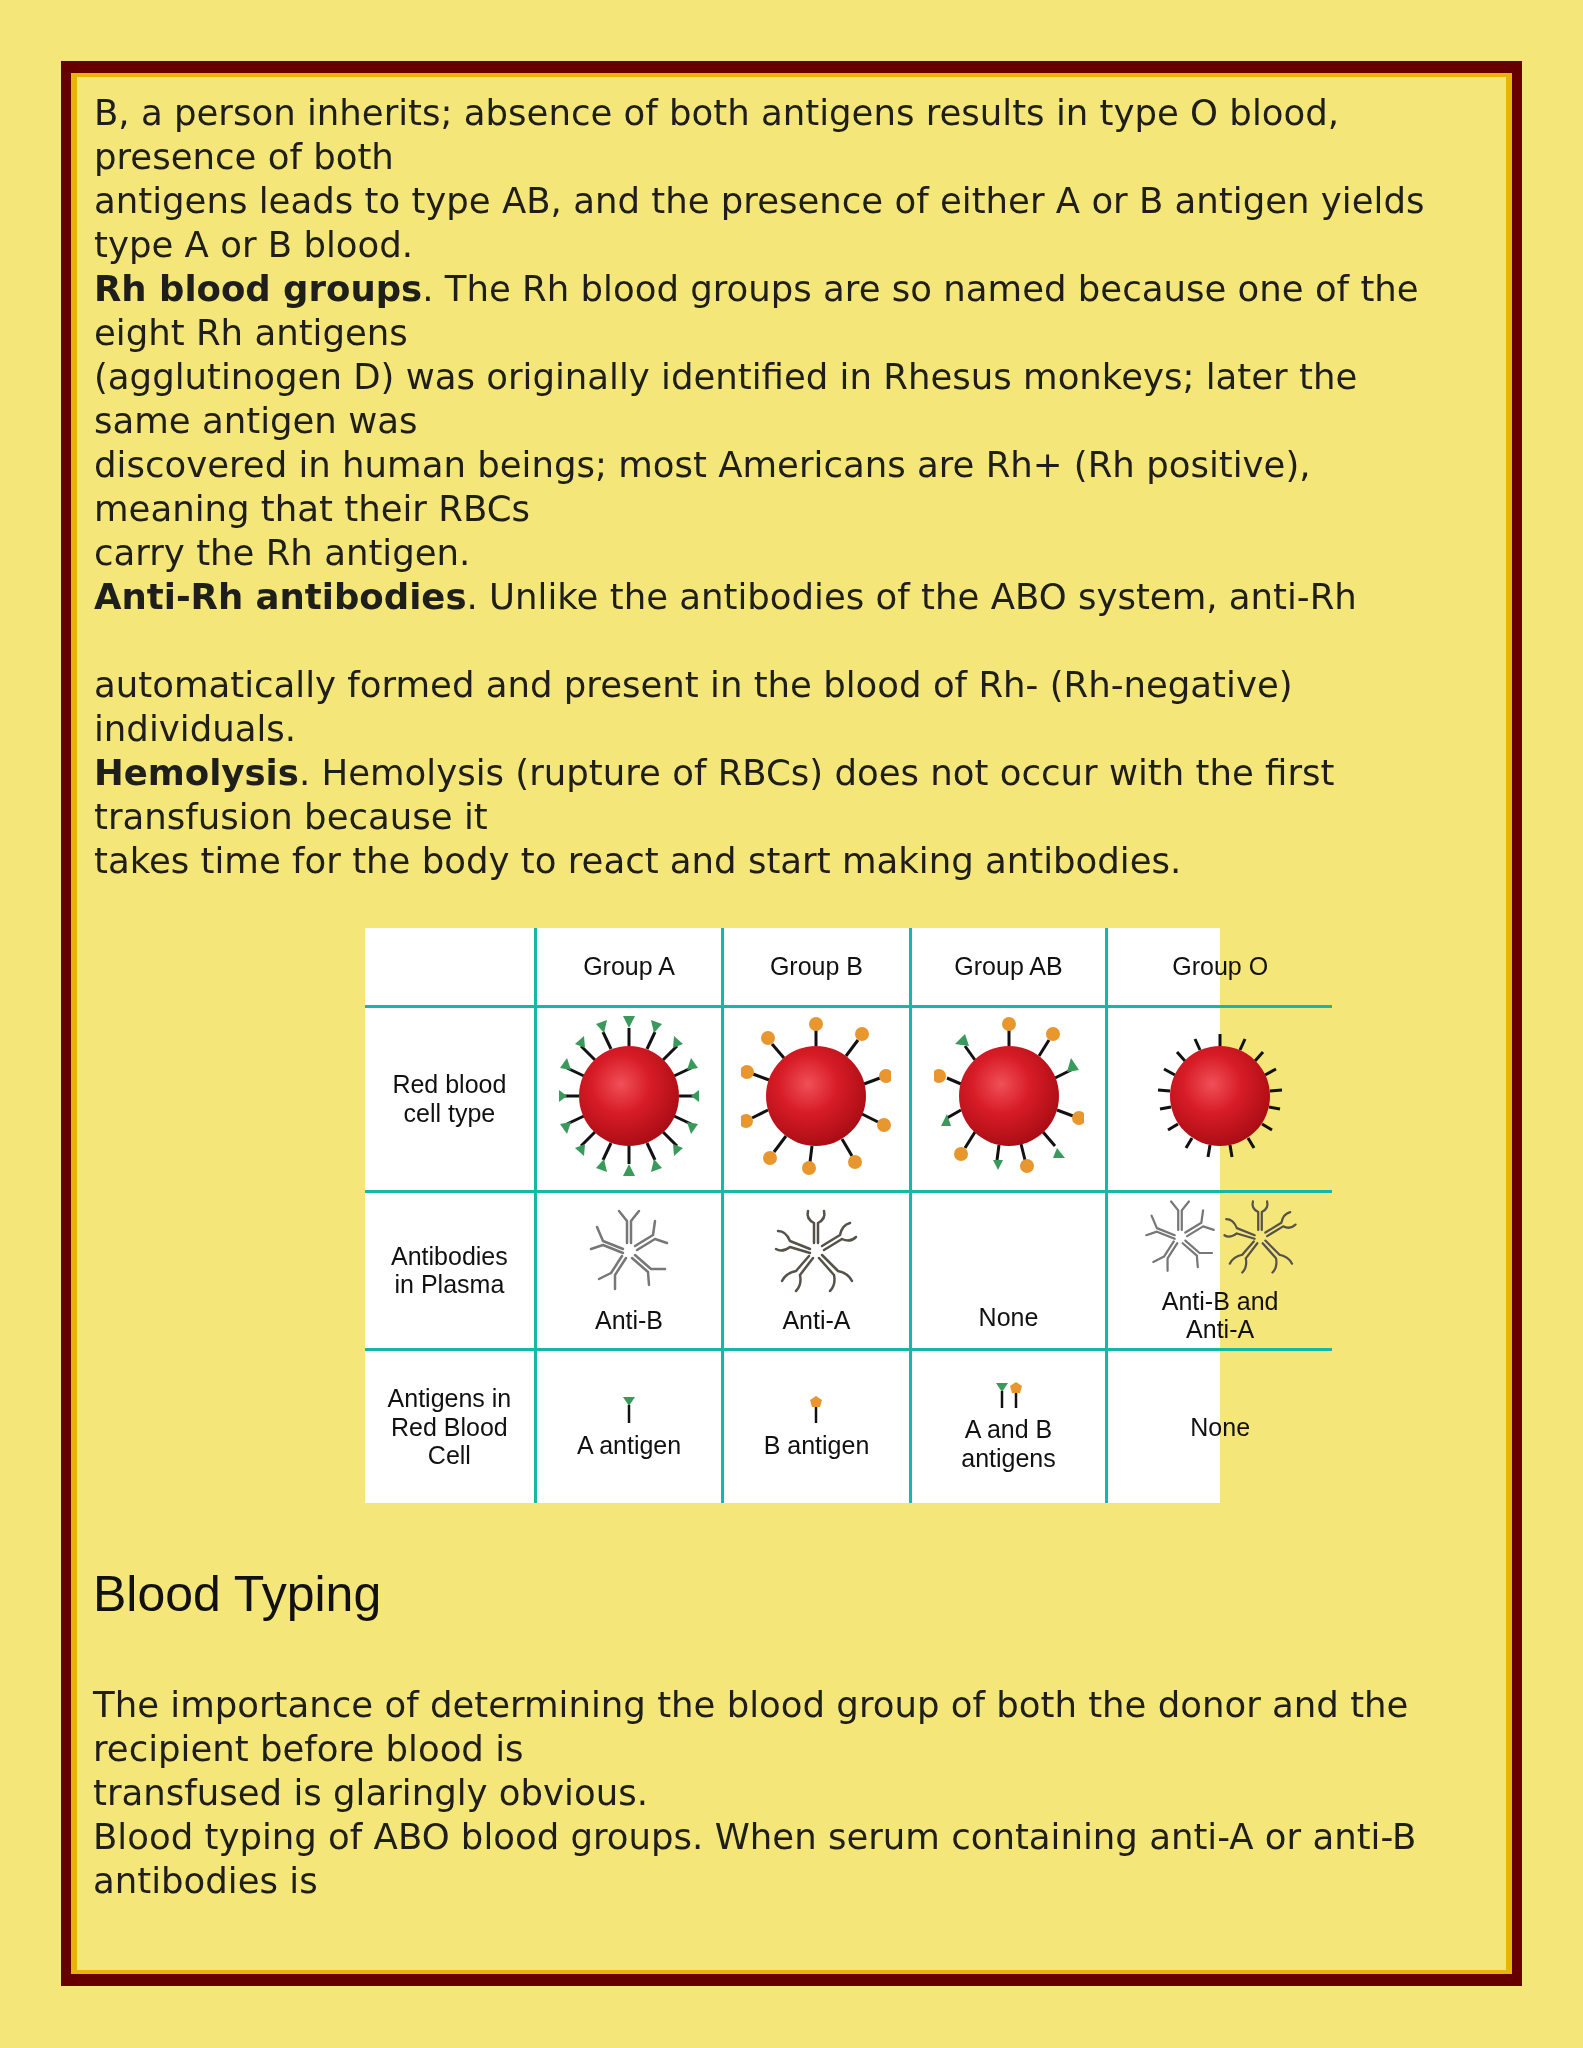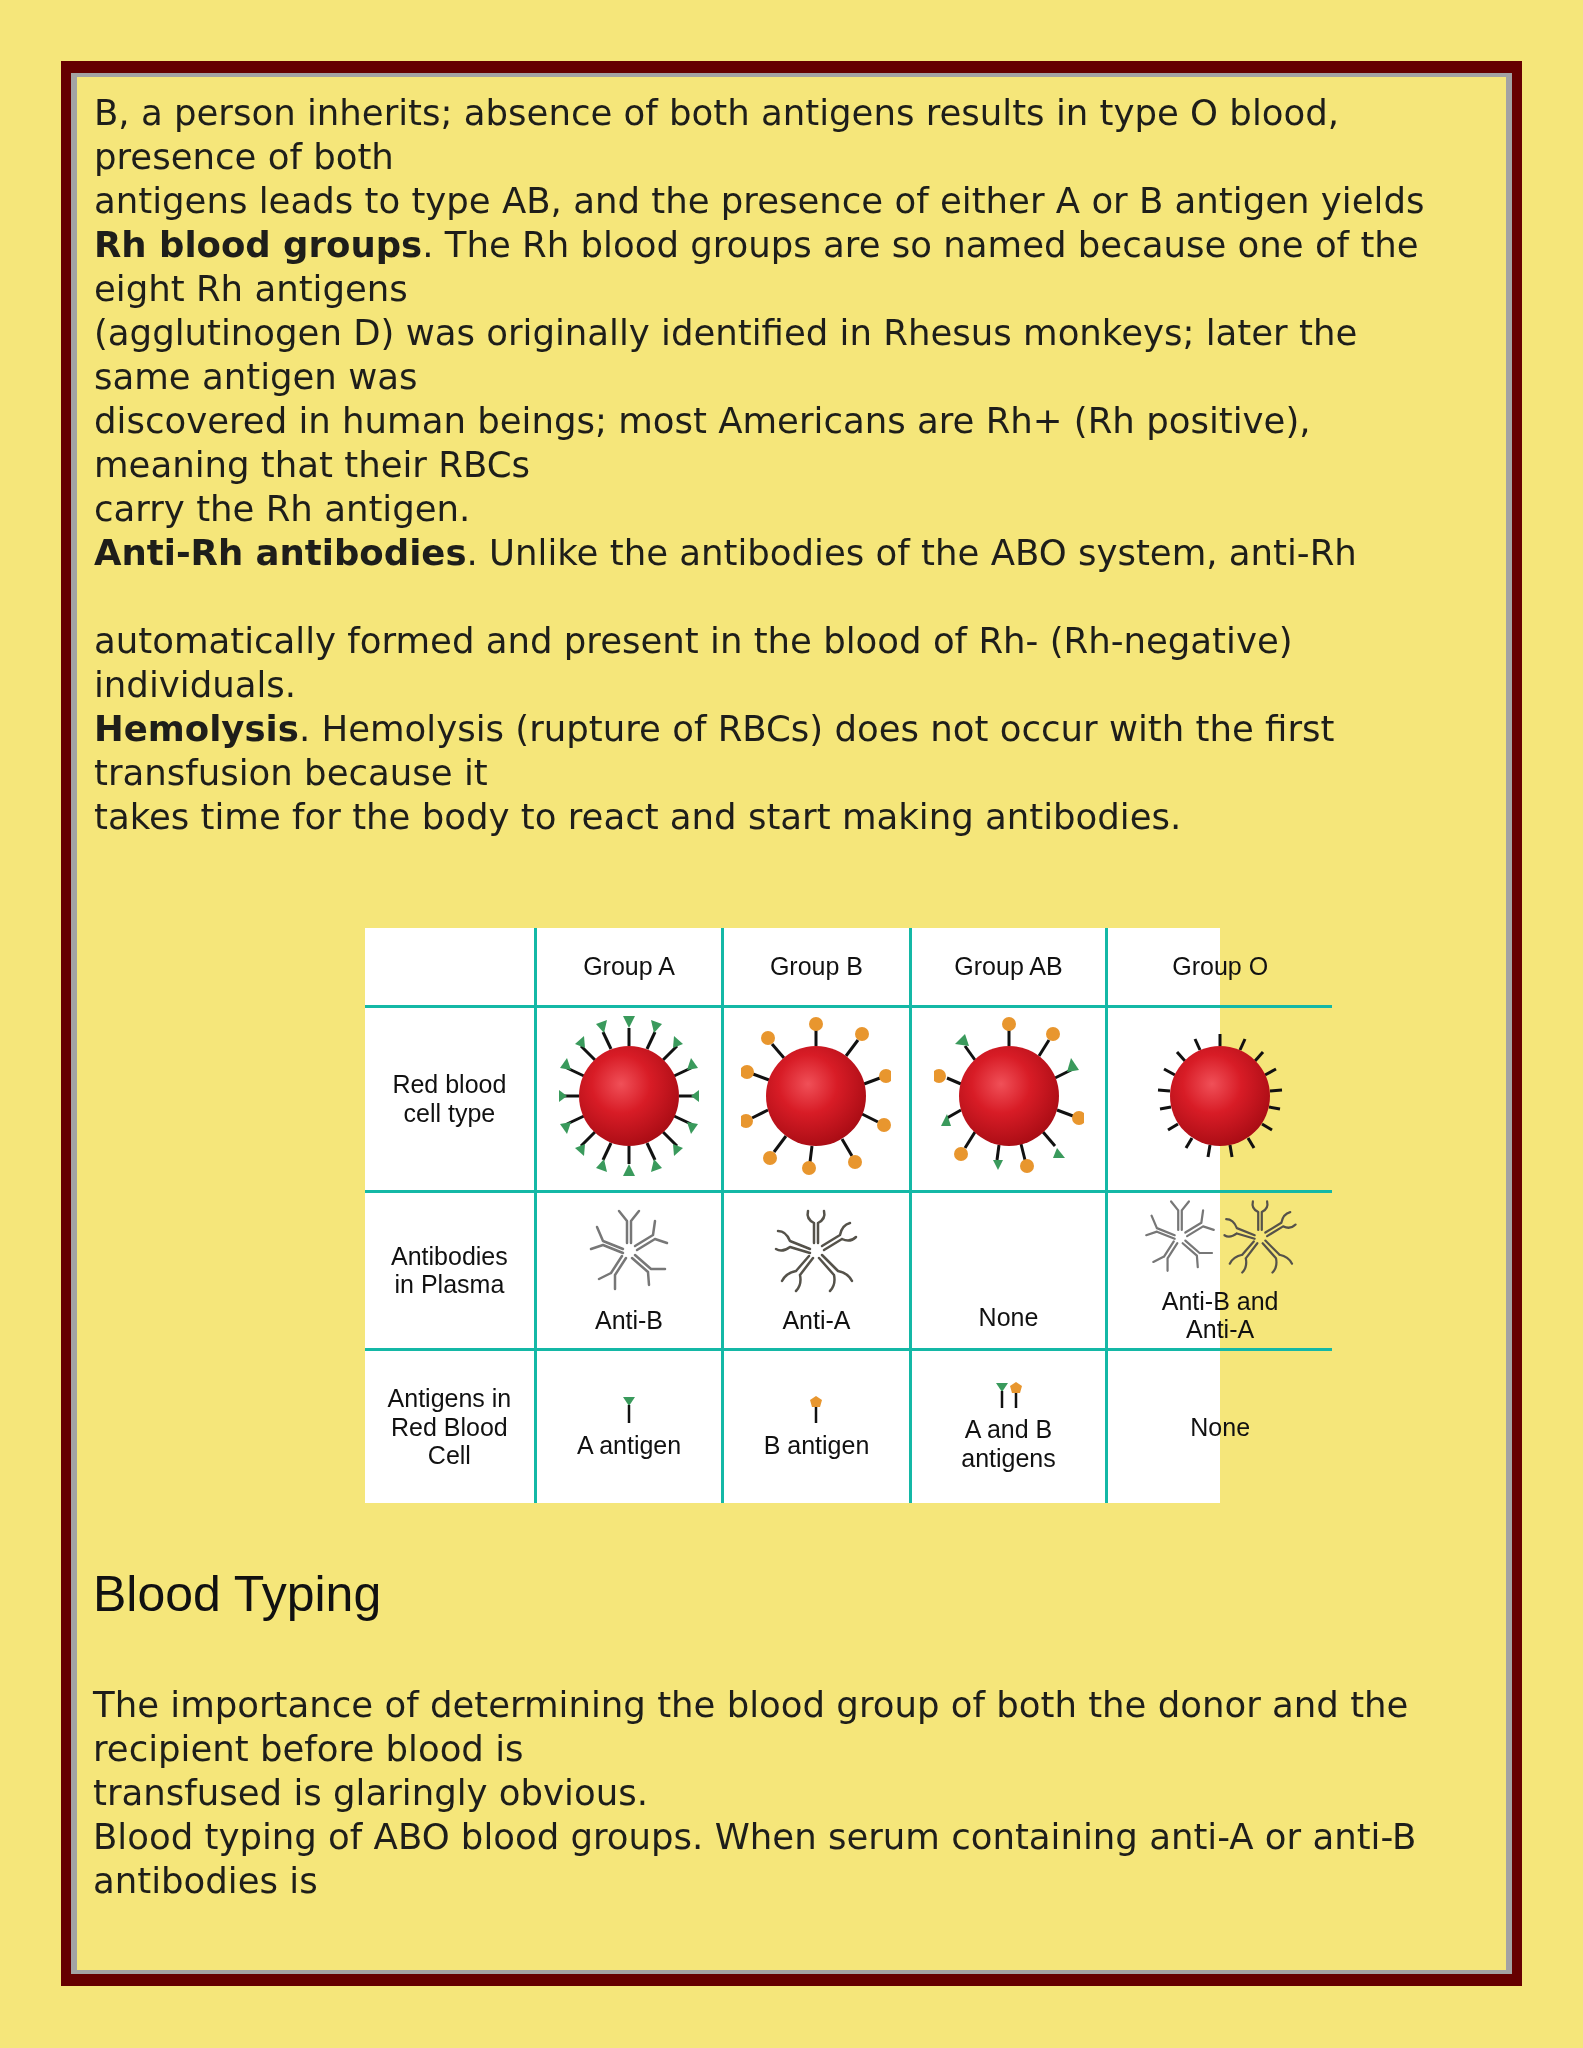--- a/index.html
+++ b/index.html
@@ -14,21 +14,21 @@
   .frame-outer {
     position: absolute;
     left: 61px; top: 61px;
     width: 1461px; height: 1925px;
     background: #660000;
     box-sizing: border-box;
   }
   .frame-inner {
     position: absolute;
     left: 10px; top: 12px; right: 10px; bottom: 12px;
-    background: #a3a3a3;
+    background: #eab308;
   }
   .page {
     position: absolute;
     left: 6px; top: 4px; right: 6px; bottom: 4px;
     background: #f5e67a;
   }
   .content {
     position: absolute;
     left: 17px; top: 14px; right: 17px;
   }
@@ -100,21 +100,21 @@
     <symbol id="agB" viewBox="-6 -6 12 12">
         <polygon points="0,-5 4.8,-1.5 3,4 -3,4 -4.8,-1.5" fill="#e8962e" stroke="#c87018" stroke-width="0.6"></polygon>
       </symbol>
   </defs>
 </svg>
 
 <div class="frame-outer">
   <div class="frame-inner">
     <div class="page">
       <div class="content">
-        <p class="para"><span>B, a person inherits; absence of both antigens results in type O blood,</span><br><span>presence of both</span><br><span>antigens leads to type AB, and the presence of either A or B antigen yields</span><br></p>
+        <p class="para"><span>B, a person inherits; absence of both antigens results in type O blood,</span><br><span>presence of both</span><br><span>antigens leads to type AB, and the presence of either A or B antigen yields</span><br><span>type A or B blood.</span></p>
         <p class="para"><b>Rh blood groups</b><span>. The Rh blood groups are so named because one of the</span><br><span>eight Rh antigens</span><br><span>(agglutinogen D) was originally identified in Rhesus monkeys; later the</span><br><span>same antigen was</span><br><span>discovered in human beings; most Americans are Rh+ (Rh positive),</span><br><span>meaning that their RBCs</span><br><span>carry the Rh antigen.</span></p>
         <p class="para"><b>Anti-Rh antibodies</b><span>. Unlike the antibodies of the ABO system, anti-Rh</span><br><br><span>automatically formed and present in the blood of Rh- (Rh-negative)</span><br><span>individuals.</span></p>
         <p class="para"><b>Hemolysis</b><span>. Hemolysis (rupture of RBCs) does not occur with the first</span><br><span>transfusion because it</span><br><span>takes time for the body to react and start making antibodies.</span></p>
       </div>
     </div>
   </div>
 </div>
 
 <div class="figure">
   <table class="abo">

